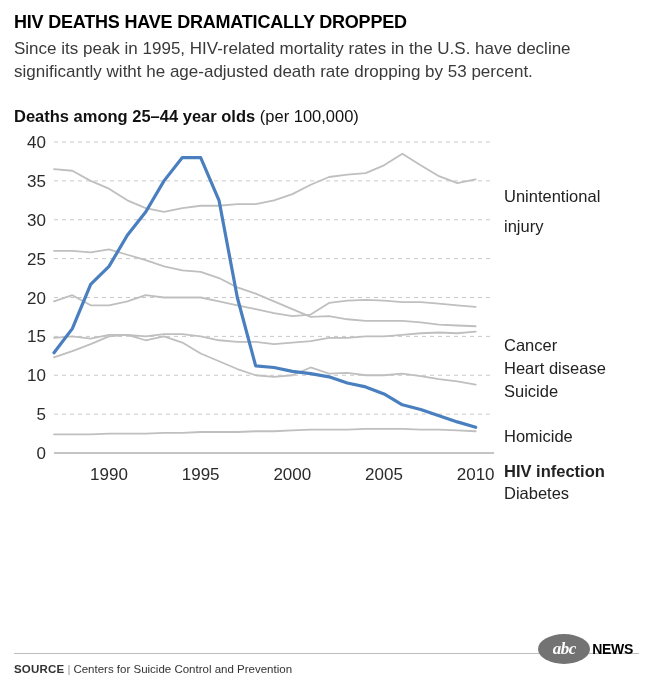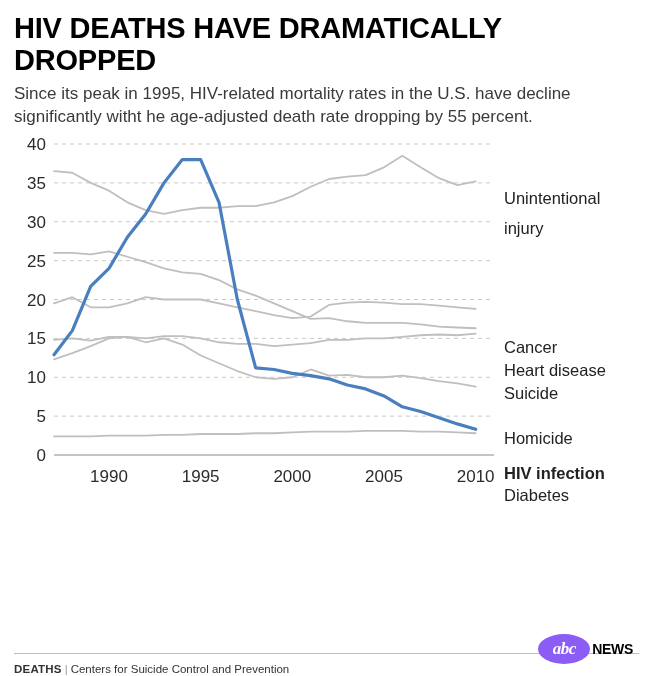--- a/index.html
+++ b/index.html
@@ -16,21 +16,21 @@
     overflow: hidden;
   }
   .page {
     position: relative;
     width: 653px;
     height: 676px;
     box-sizing: border-box;
     padding: 0 14px;
   }
   .headline {
-    font-size: 29px;
+    font-size: 18px;
     font-weight: bold;
     letter-spacing: -0.2px;
     line-height: 1.12;
     margin: 12px 0 6px 0;
     color: #000000;
   }
   .subhead {
     font-size: 17px;
     line-height: 1.33;
     color: #3a3a3a;
@@ -100,21 +100,21 @@
     right: 6px;
     bottom: 14px;
     display: flex;
     align-items: center;
     gap: 2px;
   }
   .logo-oval {
     width: 52px;
     height: 30px;
     border-radius: 26px / 15px;
-    background: #8b5cf6;
+    background: #737373;
     color: #ffffff;
     font-family: "Liberation Serif", serif;
     font-style: italic;
     font-size: 17px;
     font-weight: bold;
     display: flex;
     align-items: center;
     justify-content: center;
     letter-spacing: -0.5px;
   }
@@ -124,22 +124,25 @@
     letter-spacing: -0.3px;
     color: #000000;
   }
 </style>
 </head>
 <body>
 
 <div class="page">
 
   <h1 class="headline">HIV DEATHS HAVE DRAMATICALLY DROPPED</h1>
-  <p class="subhead">Since its peak in 1995, HIV-related mortality rates in the U.S. have decline significantly witht he age-adjusted death rate dropping by 55 percent.</p>
+  <p class="subhead">Since its peak in 1995, HIV-related mortality rates in the U.S. have decline significantly witht he age-adjusted death rate dropping by 53 percent.</p>
 
+  <div class="chart-title">
+    <b>Deaths among 25–44 year olds</b><span> (per 100,000)</span>
+  </div>
 
   <div class="chart-area">
     <svg class="plot" id="plot-svg" width="625" height="375" viewBox="0 0 625 375">
         <text x="32" y="329" text-anchor="end" class="axis-label">0</text>
         <line x1="40" y1="284.125" x2="480" y2="284.125" stroke="#c9c9c9" stroke-width="1" stroke-dasharray="4 4"></line>
         <text x="32" y="290.125" text-anchor="end" class="axis-label">5</text>
         <line x1="40" y1="245.25" x2="480" y2="245.25" stroke="#c9c9c9" stroke-width="1" stroke-dasharray="4 4"></line>
         <text x="32" y="251.25" text-anchor="end" class="axis-label">10</text>
         <line x1="40" y1="206.375" x2="480" y2="206.375" stroke="#c9c9c9" stroke-width="1" stroke-dasharray="4 4"></line>
         <text x="32" y="212.375" text-anchor="end" class="axis-label">15</text>
@@ -174,21 +177,21 @@
         <text x="490" y="267" class="series-label">Suicide</text>
         <text x="490" y="312" class="series-label">Homicide</text>
         <text x="490" y="369" class="series-label">Diabetes</text>
       </svg>
   </div>
 
   <div class="footer">
     <div class="footer-rule"></div>
     <div class="note-block">
       <div>
-        <span class="lbl">DEATHS</span><span class="sep">|</span><span>Centers for Suicide Control and Prevention</span>
+        <span class="lbl">SOURCE</span><span class="sep">|</span><span>Centers for Suicide Control and Prevention</span>
       </div>
     </div>
     <div class="logo">
       <div class="logo-oval">abc</div>
       <div class="logo-news">NEWS</div>
     </div>
   </div>
 
 </div>
 

